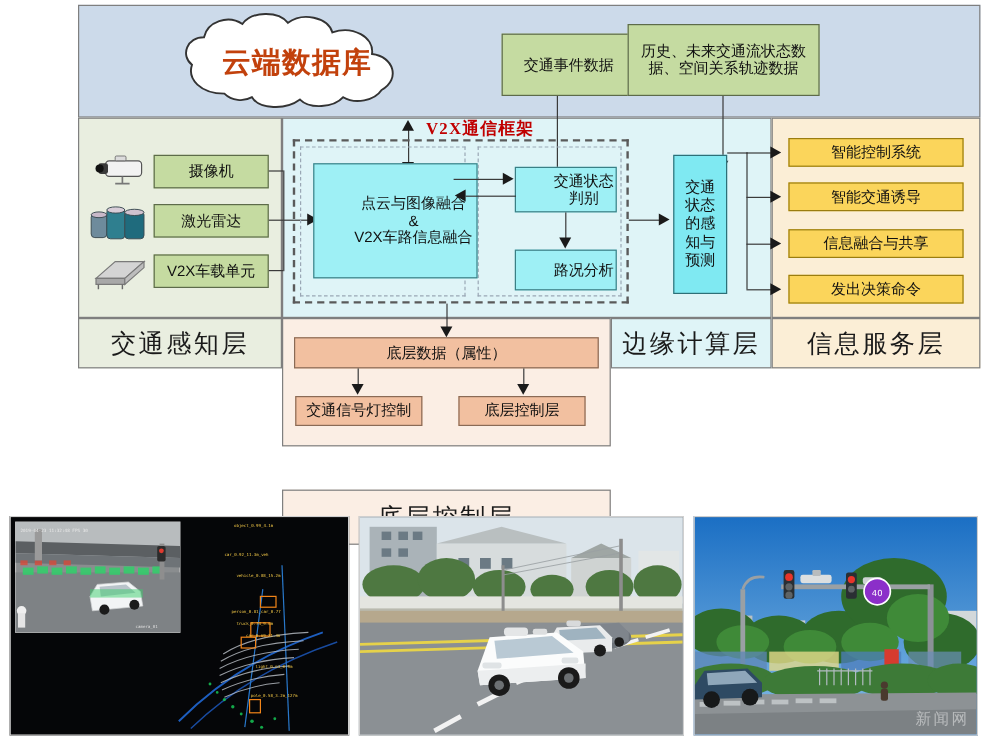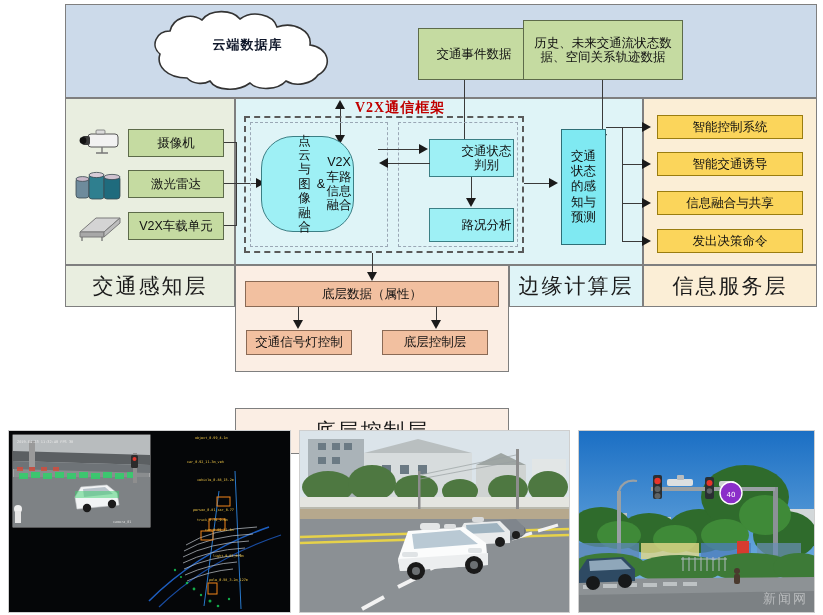--- a/index.html
+++ b/index.html
@@ -31,21 +31,21 @@
         font-size:12.5px;color:#111;}
   .n-green {background:#c5dba1;border:1px solid #5d6b4a;}
   .n-cyan  {background:#9ef0f5;border:1px solid #3b7f85;padding-left:30px;}
   .n-cyan2 {background:#7fe9f2;border:1px solid #2e6f77;}
   .n-yellow{background:#fbd55b;border:1px solid #9a7d10;}
   .n-peach {background:#f2c0a0;border:1px solid #8a6a55;}
 
   
   #cloud{position:absolute;left:140px;top:8px;width:215px;height:86px;}
   #cloud .cloud-text{position:absolute;left:0;top:28px;width:215px;text-align:center;
-     font-size:13px;font-weight:bold;color:#0f172a;letter-spacing:1px;z-index:3;}
+     font-size:24px;font-weight:bold;color:#c2410c;letter-spacing:1px;z-index:3;}
 
   
   .dashed-outer{position:absolute;box-sizing:border-box;border:2px dashed #5a5a5a;}
   .dashed-inner{position:absolute;box-sizing:border-box;border:1.5px dashed #9aa7b5;}
 
   #v2x-label{position:absolute;left:355px;top:99px;font-size:14px;font-weight:bold;
              color:#c00000;letter-spacing:1px;font-family:"Liberation Serif",serif;}
   .ln-v{position:absolute;width:0;border-left:1.5px solid #3a3a3a;}
   .ln-h-thin{position:absolute;height:0;border-top:1px solid #3a3a3a;}
   .ln-v-thin{position:absolute;width:0;border-left:1px solid #3a3a3a;}
@@ -147,21 +147,21 @@
   <div class="ln-h-thin" style="left:224px;top:183px;width:12px;"></div>
   <div class="ln-h-thin" style="left:224px;top:225px;width:12px;"></div>
   <div class="ln-v-thin" style="left:236px;top:142px;height:84px;"></div>
   <div class="ln-h-thin" style="left:236px;top:183px;width:22px;"></div>
   <div class="ar ar-r" style="left:256px;top:178px;"></div>
 
   <div class="dashed-outer" style="left:244px;top:116px;width:280px;height:137px;"></div>
   <div class="dashed-inner" style="left:250px;top:122px;width:138px;height:125px;"></div>
   <div class="dashed-inner" style="left:398px;top:122px;width:120px;height:125px;"></div>
 
-  <div class="node n-cyan abs" style="left:261px;top:136px;width:93px;height:96px;flex-direction:row;border-radius:32px;">
+  <div class="node n-cyan abs" style="left:261px;top:136px;width:137px;height:96px;flex-direction:column;">
     <span>点云与图像融合</span>
     <span>&amp;</span>
     <span>V2X车路信息融合</span>
   </div>
 
   <div class="node n-cyan abs" style="left:429px;top:139px;width:85px;height:38px;flex-direction:column;">
     <span>交通状态</span>
     <span>判别</span>
   </div>
 

